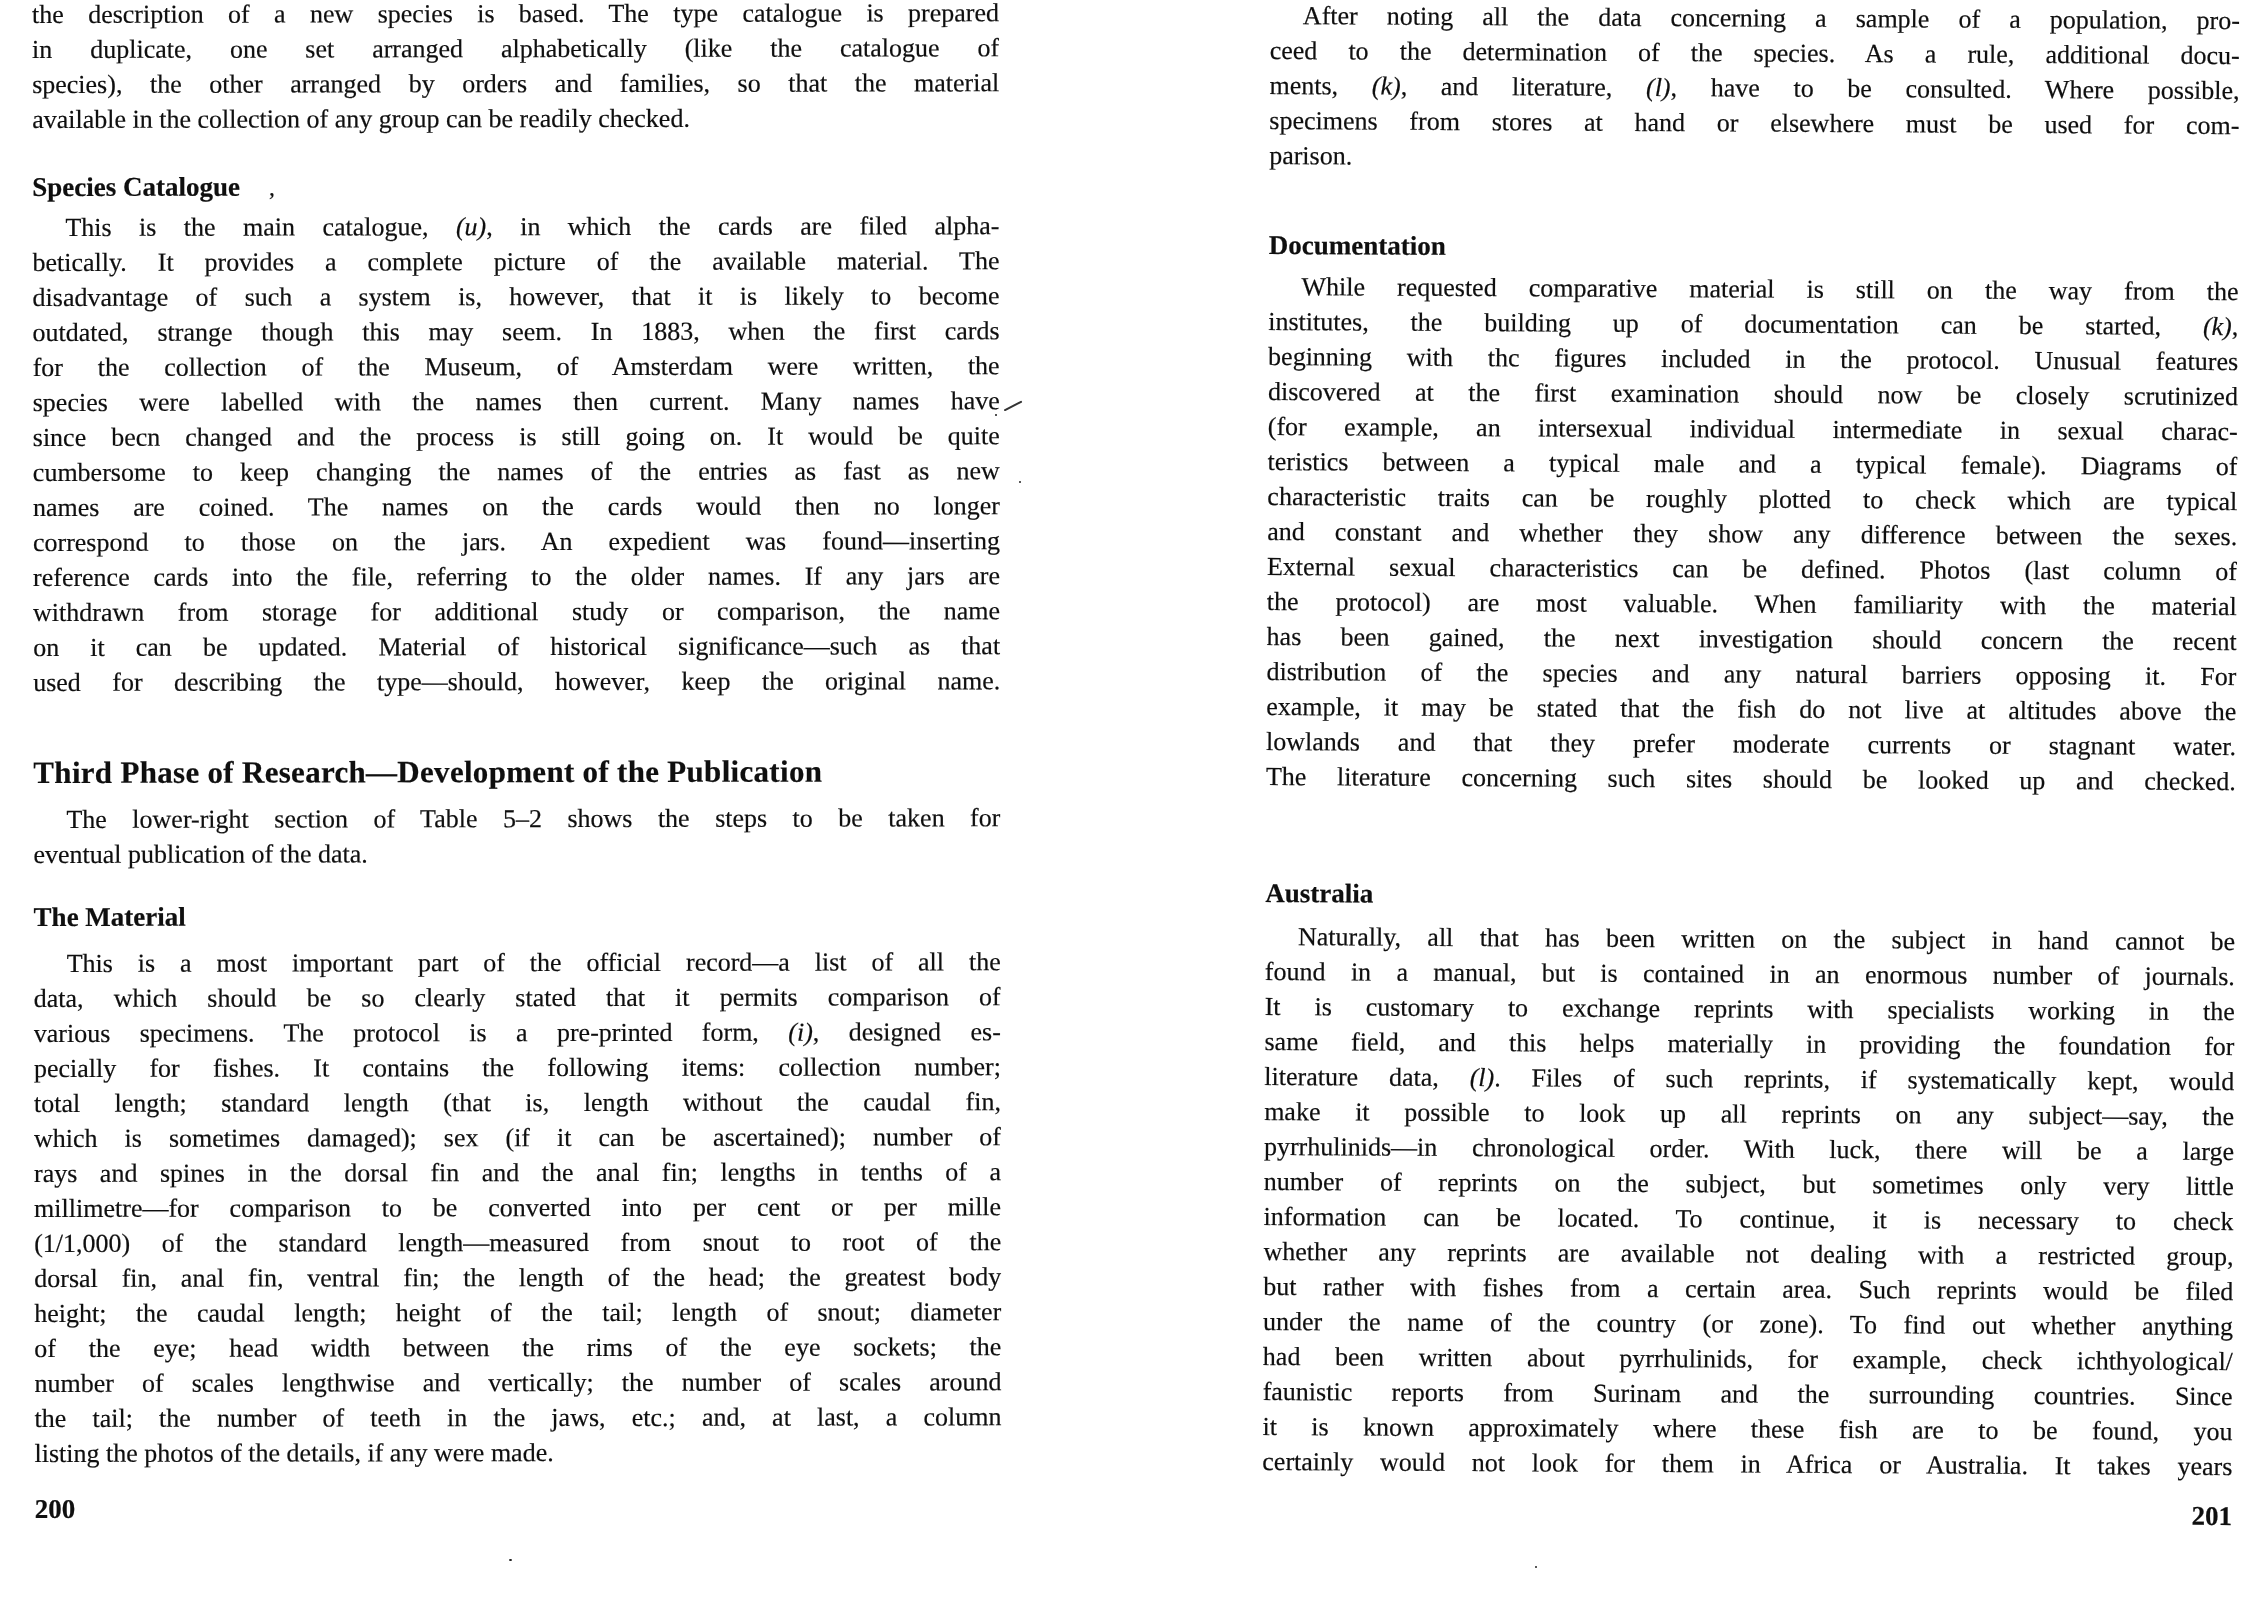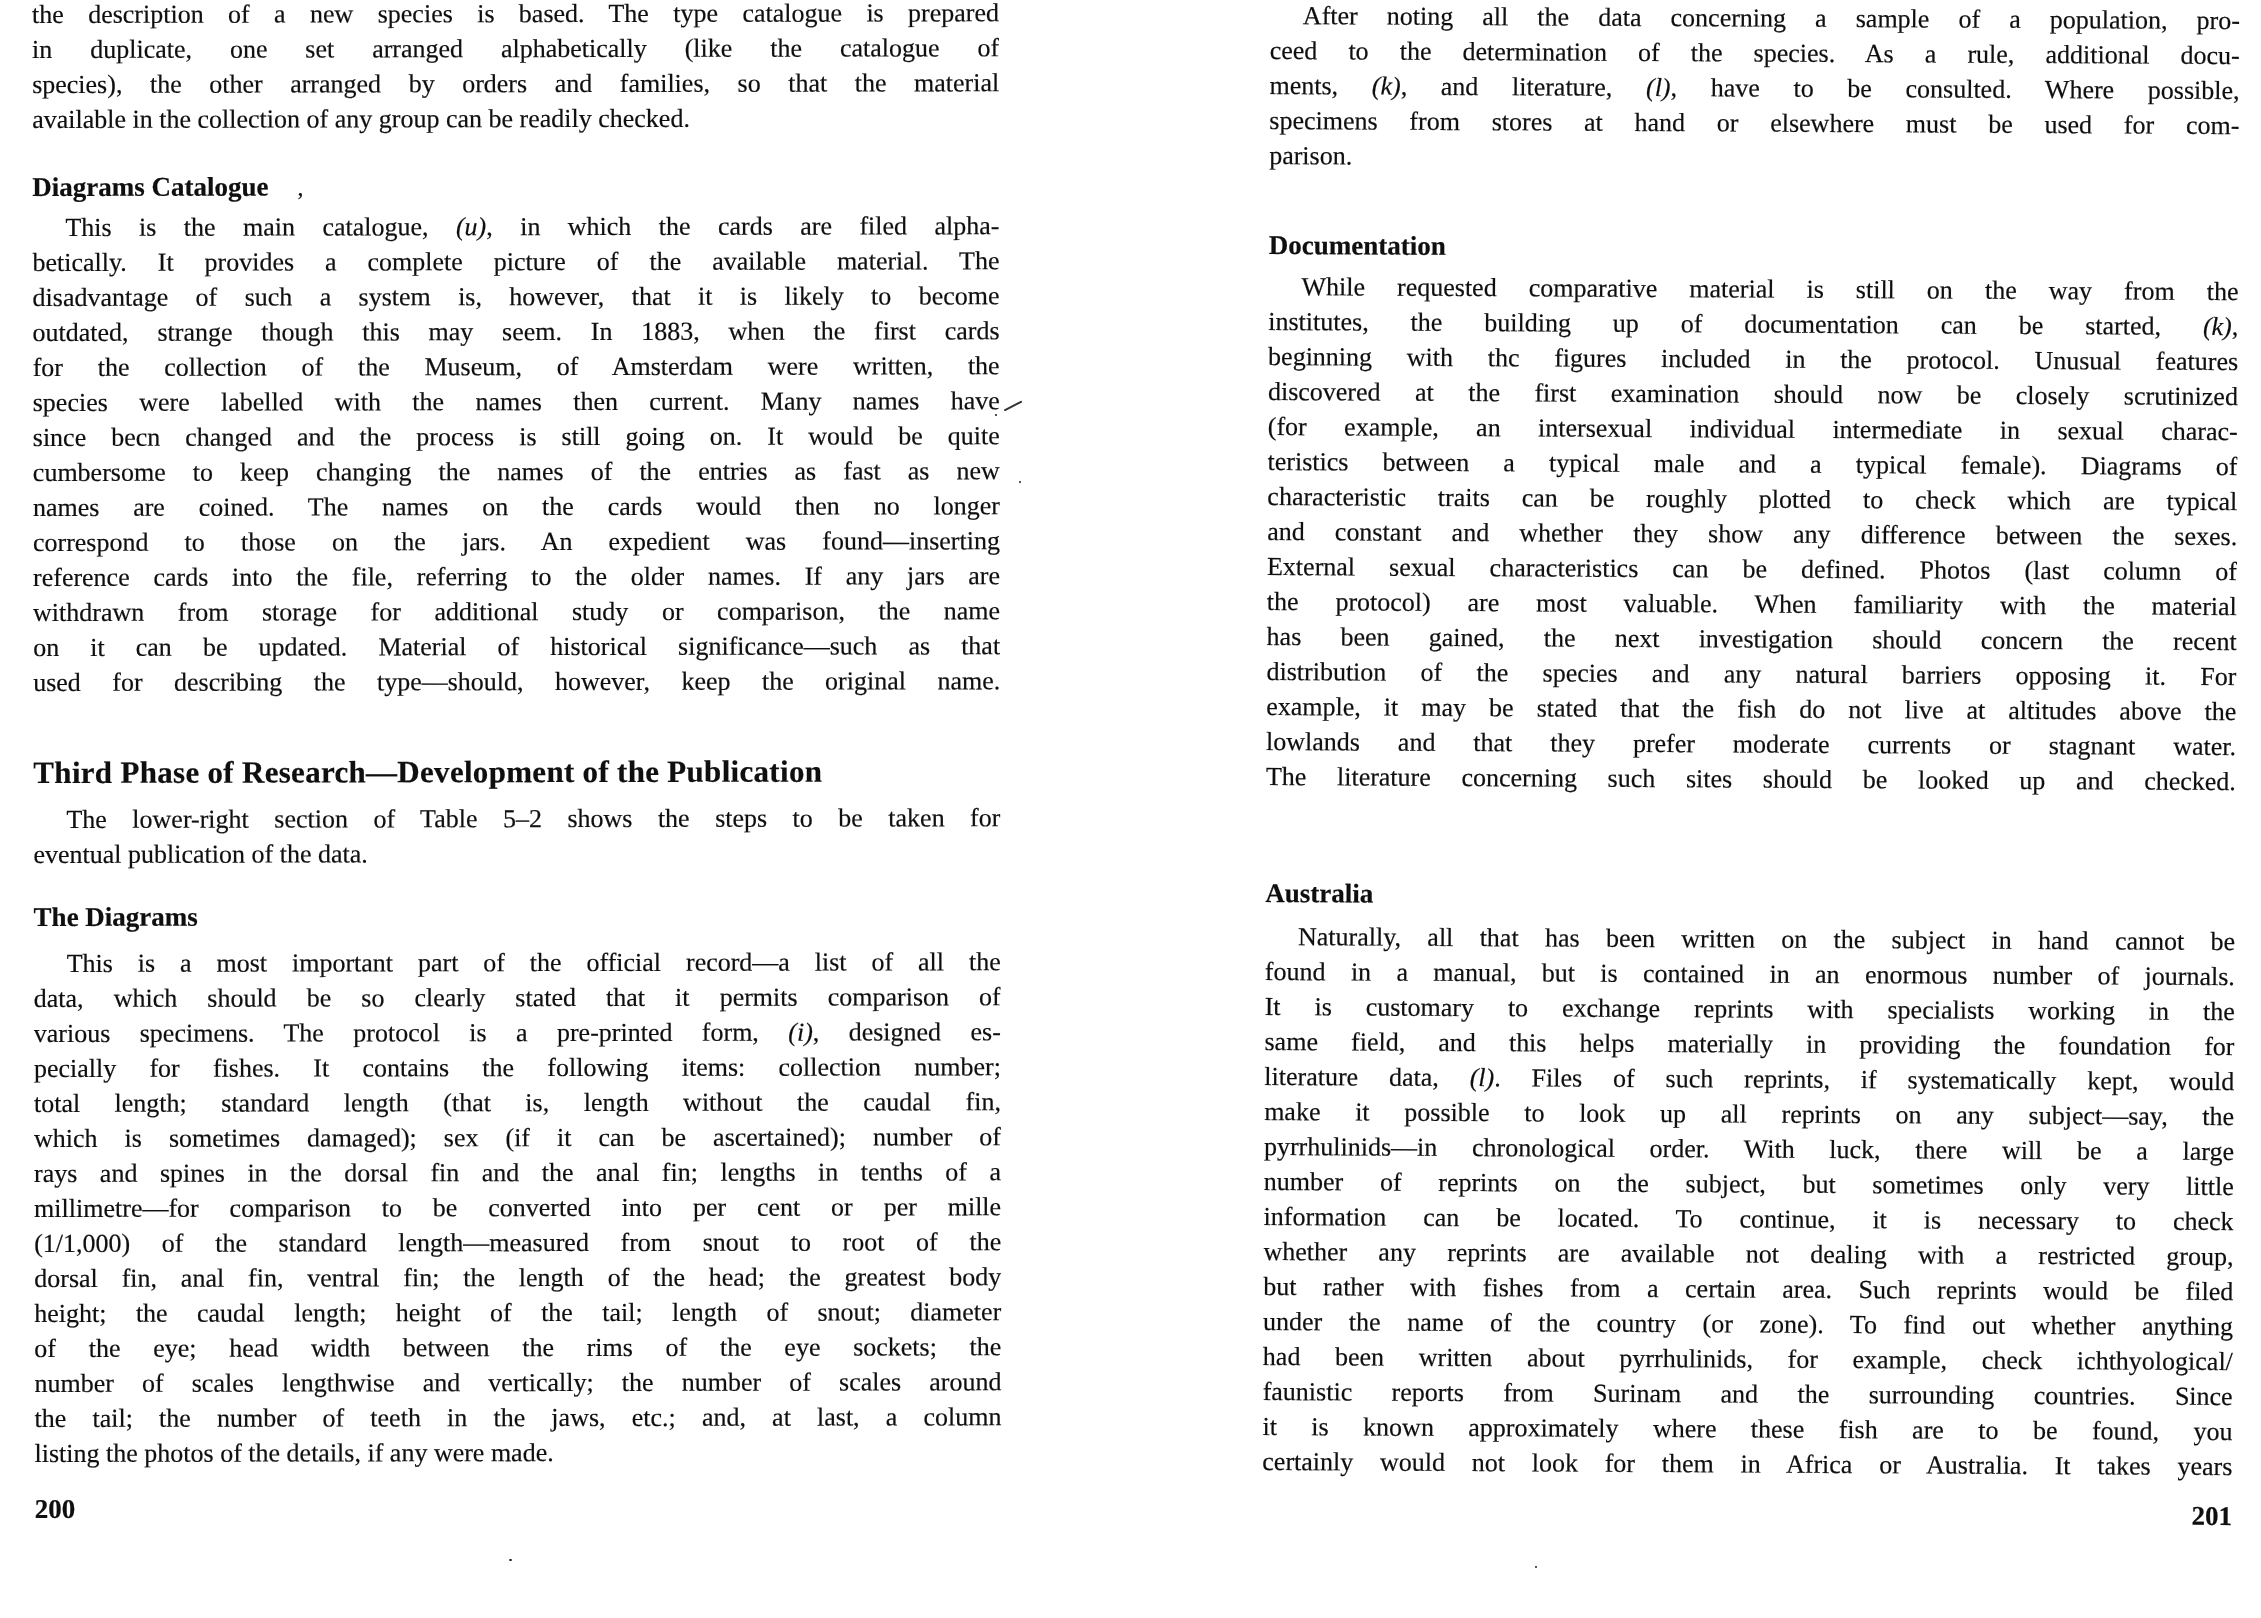--- a/index.html
+++ b/index.html
@@ -59,21 +59,21 @@
 <body>
 
 <div class="page" id="page-left">
   <div class="para" id="l-p1">
       <div class="ln">the description of a new species is based. The type catalogue is prepared</div>
       <div class="ln">in duplicate, one set arranged alphabetically (like the catalogue of</div>
       <div class="ln">species), the other arranged by orders and families, so that the material</div>
       <div class="ln last">available in the collection of any group can be readily checked.</div>
     </div>
   <div class="h-small" id="l-h1">
-    <span>Diagrams Catalogue</span><span class="hmark">,</span>
+    <span>Species Catalogue</span><span class="hmark">,</span>
   </div>
   <div class="para" id="l-p2">
       <div class="ln indent">This is the main catalogue, <i>(u)</i>, in which the cards are filed alpha-</div>
       <div class="ln">betically. It provides a complete picture of the available material. The</div>
       <div class="ln">disadvantage of such a system is, however, that it is likely to become</div>
       <div class="ln">outdated, strange though this may seem. In 1883, when the first cards</div>
       <div class="ln">for the collection of the Museum, of Amsterdam were written, the</div>
       <div class="ln">species were labelled with the names then current. Many names have</div>
       <div class="ln">since becn changed and the process is still going on. It would be quite</div>
       <div class="ln">cumbersome to keep changing the names of the entries as fast as new</div>
@@ -85,21 +85,21 @@
       <div class="ln">used for describing the type—should, however, keep the original name.</div>
     </div>
   <div class="h-big" id="l-h2">
     <span>Third Phase of Research—Development of the Publication</span>
   </div>
   <div class="para" id="l-p3">
       <div class="ln indent">The lower-right section of Table 5–2 shows the steps to be taken for</div>
       <div class="ln last">eventual publication of the data.</div>
     </div>
   <div class="h-small" id="l-h3">
-    <span>The Diagrams</span>
+    <span>The Material</span>
   </div>
   <div class="para" id="l-p4">
       <div class="ln indent">This is a most important part of the official record—a list of all the</div>
       <div class="ln">data, which should be so clearly stated that it permits comparison of</div>
       <div class="ln">various specimens. The protocol is a pre-printed form, <i>(i)</i>, designed es-</div>
       <div class="ln">pecially for fishes. It contains the following items: collection number;</div>
       <div class="ln">total length; standard length (that is, length without the caudal fin,</div>
       <div class="ln">which is sometimes damaged); sex (if it can be ascertained); number of</div>
       <div class="ln">rays and spines in the dorsal fin and the anal fin; lengths in tenths of a</div>
       <div class="ln">millimetre—for comparison to be converted into per cent or per mille</div>

